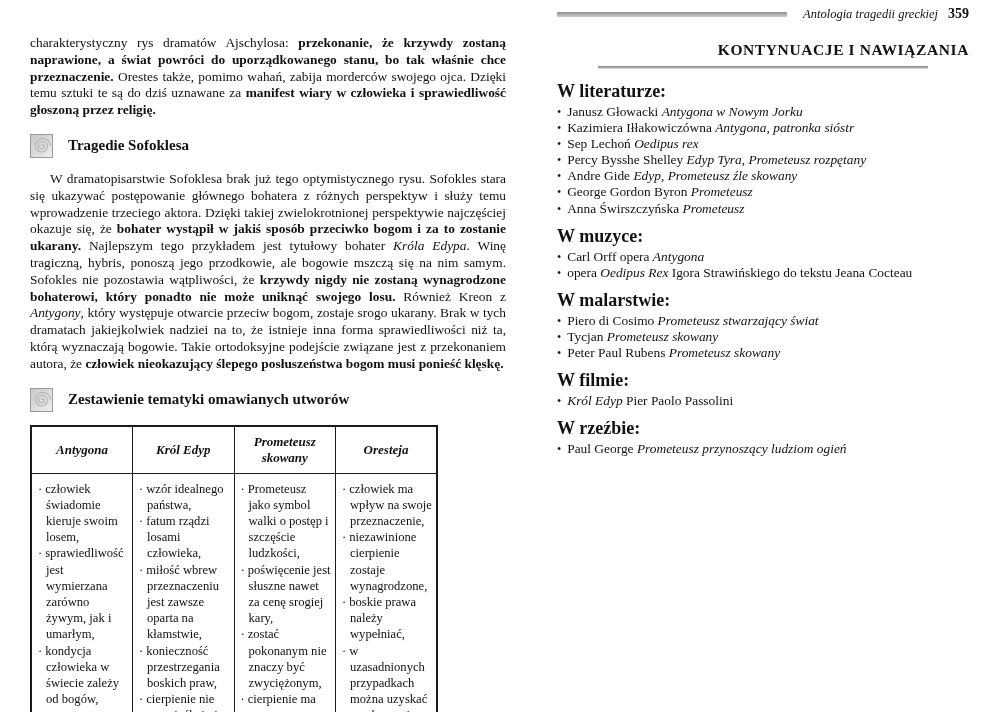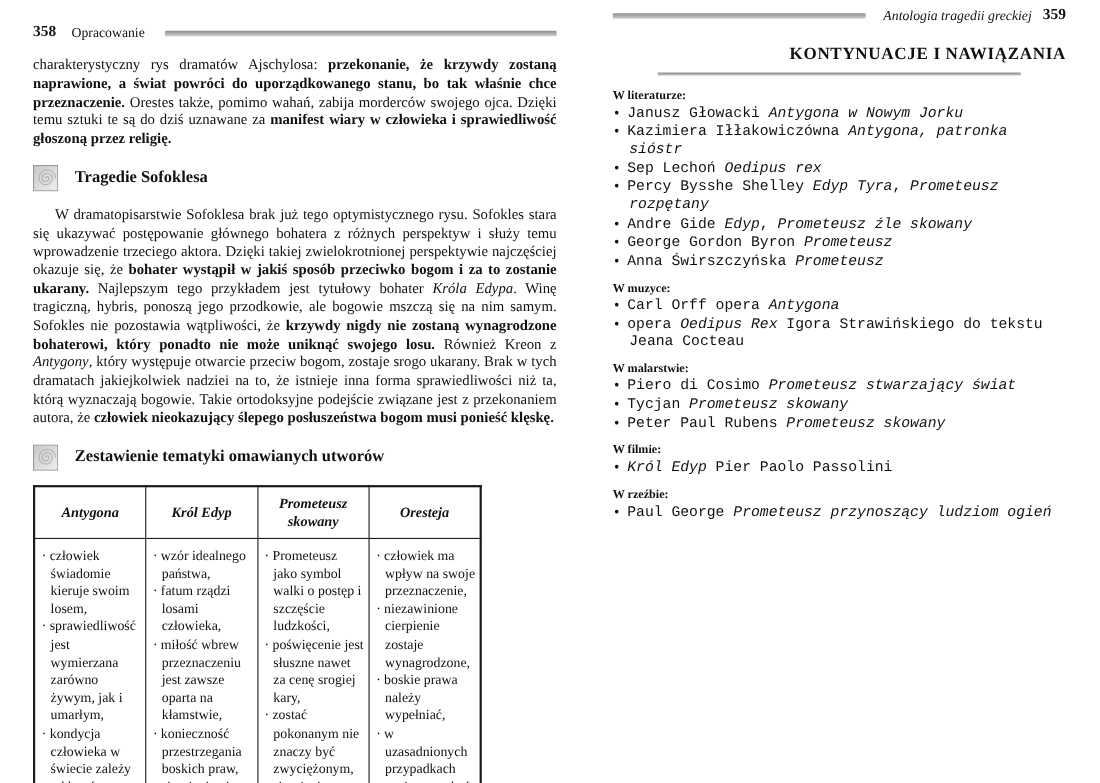--- a/index.html
+++ b/index.html
@@ -75,38 +75,33 @@
   .main-title {
     font-size: 15.5px; font-weight: bold; letter-spacing: .6px;
     margin: 0;
   }
   .title-rule {
     width: 330px; height: 3px; margin: 7px auto 0;
     background: linear-gradient(#7d7d7d, #e2e2e2);
   }
 
   .refs { margin-top: 12px; }
-  .ref-label { font-weight:bold; font-size:11px; margin: 9px 0 2px 0; }
+  .ref-label { font-weight:bold; font-size:18px; margin: 9px 0 2px 0; }
   .ref-item {
     font-size: 13.4px; line-height: 16.1px;
-    padding-left: 15px; text-indent: -15px; font-family: Liberation Mono, monospace;
+    padding-left: 15px; text-indent: -15px;
   }
   .ref-bullet { margin-right: 6px; font-size: 12px; }
 </style>
 </head>
 <body>
 
 <div class="spread">
 
   <div class="page-left">
-    <div class="pg-header">
-      <span class="pg-num">358</span>
-      <span class="pg-label">Opracowanie</span>
-      <span class="h-rule"></span>
-    </div>
 
     <p class="para"><span>charakterystyczny rys dramatów Ajschylosa: </span><span class="b">przekonanie, że krzywdy zostaną naprawione, a świat powróci do uporządkowanego stanu, bo tak właśnie chce przeznaczenie.</span><span> Orestes także, pomimo wahań, zabija morderców swojego ojca. Dzięki temu sztuki te są do dziś uznawane za </span><span class="b">manifest wiary w człowieka i sprawiedliwość głoszoną przez religię.</span></p>
 
     <div class="sec-heading">
       <svg class="sec-icon" viewBox="0 0 23 24">
         <defs>
           <linearGradient id="g1" x1="0" y1="0" x2="1" y2="1">
             <stop offset="0" stop-color="#c7c7c7"></stop>
               <stop offset="1" stop-color="#efefef"></stop>
           </linearGradient>

